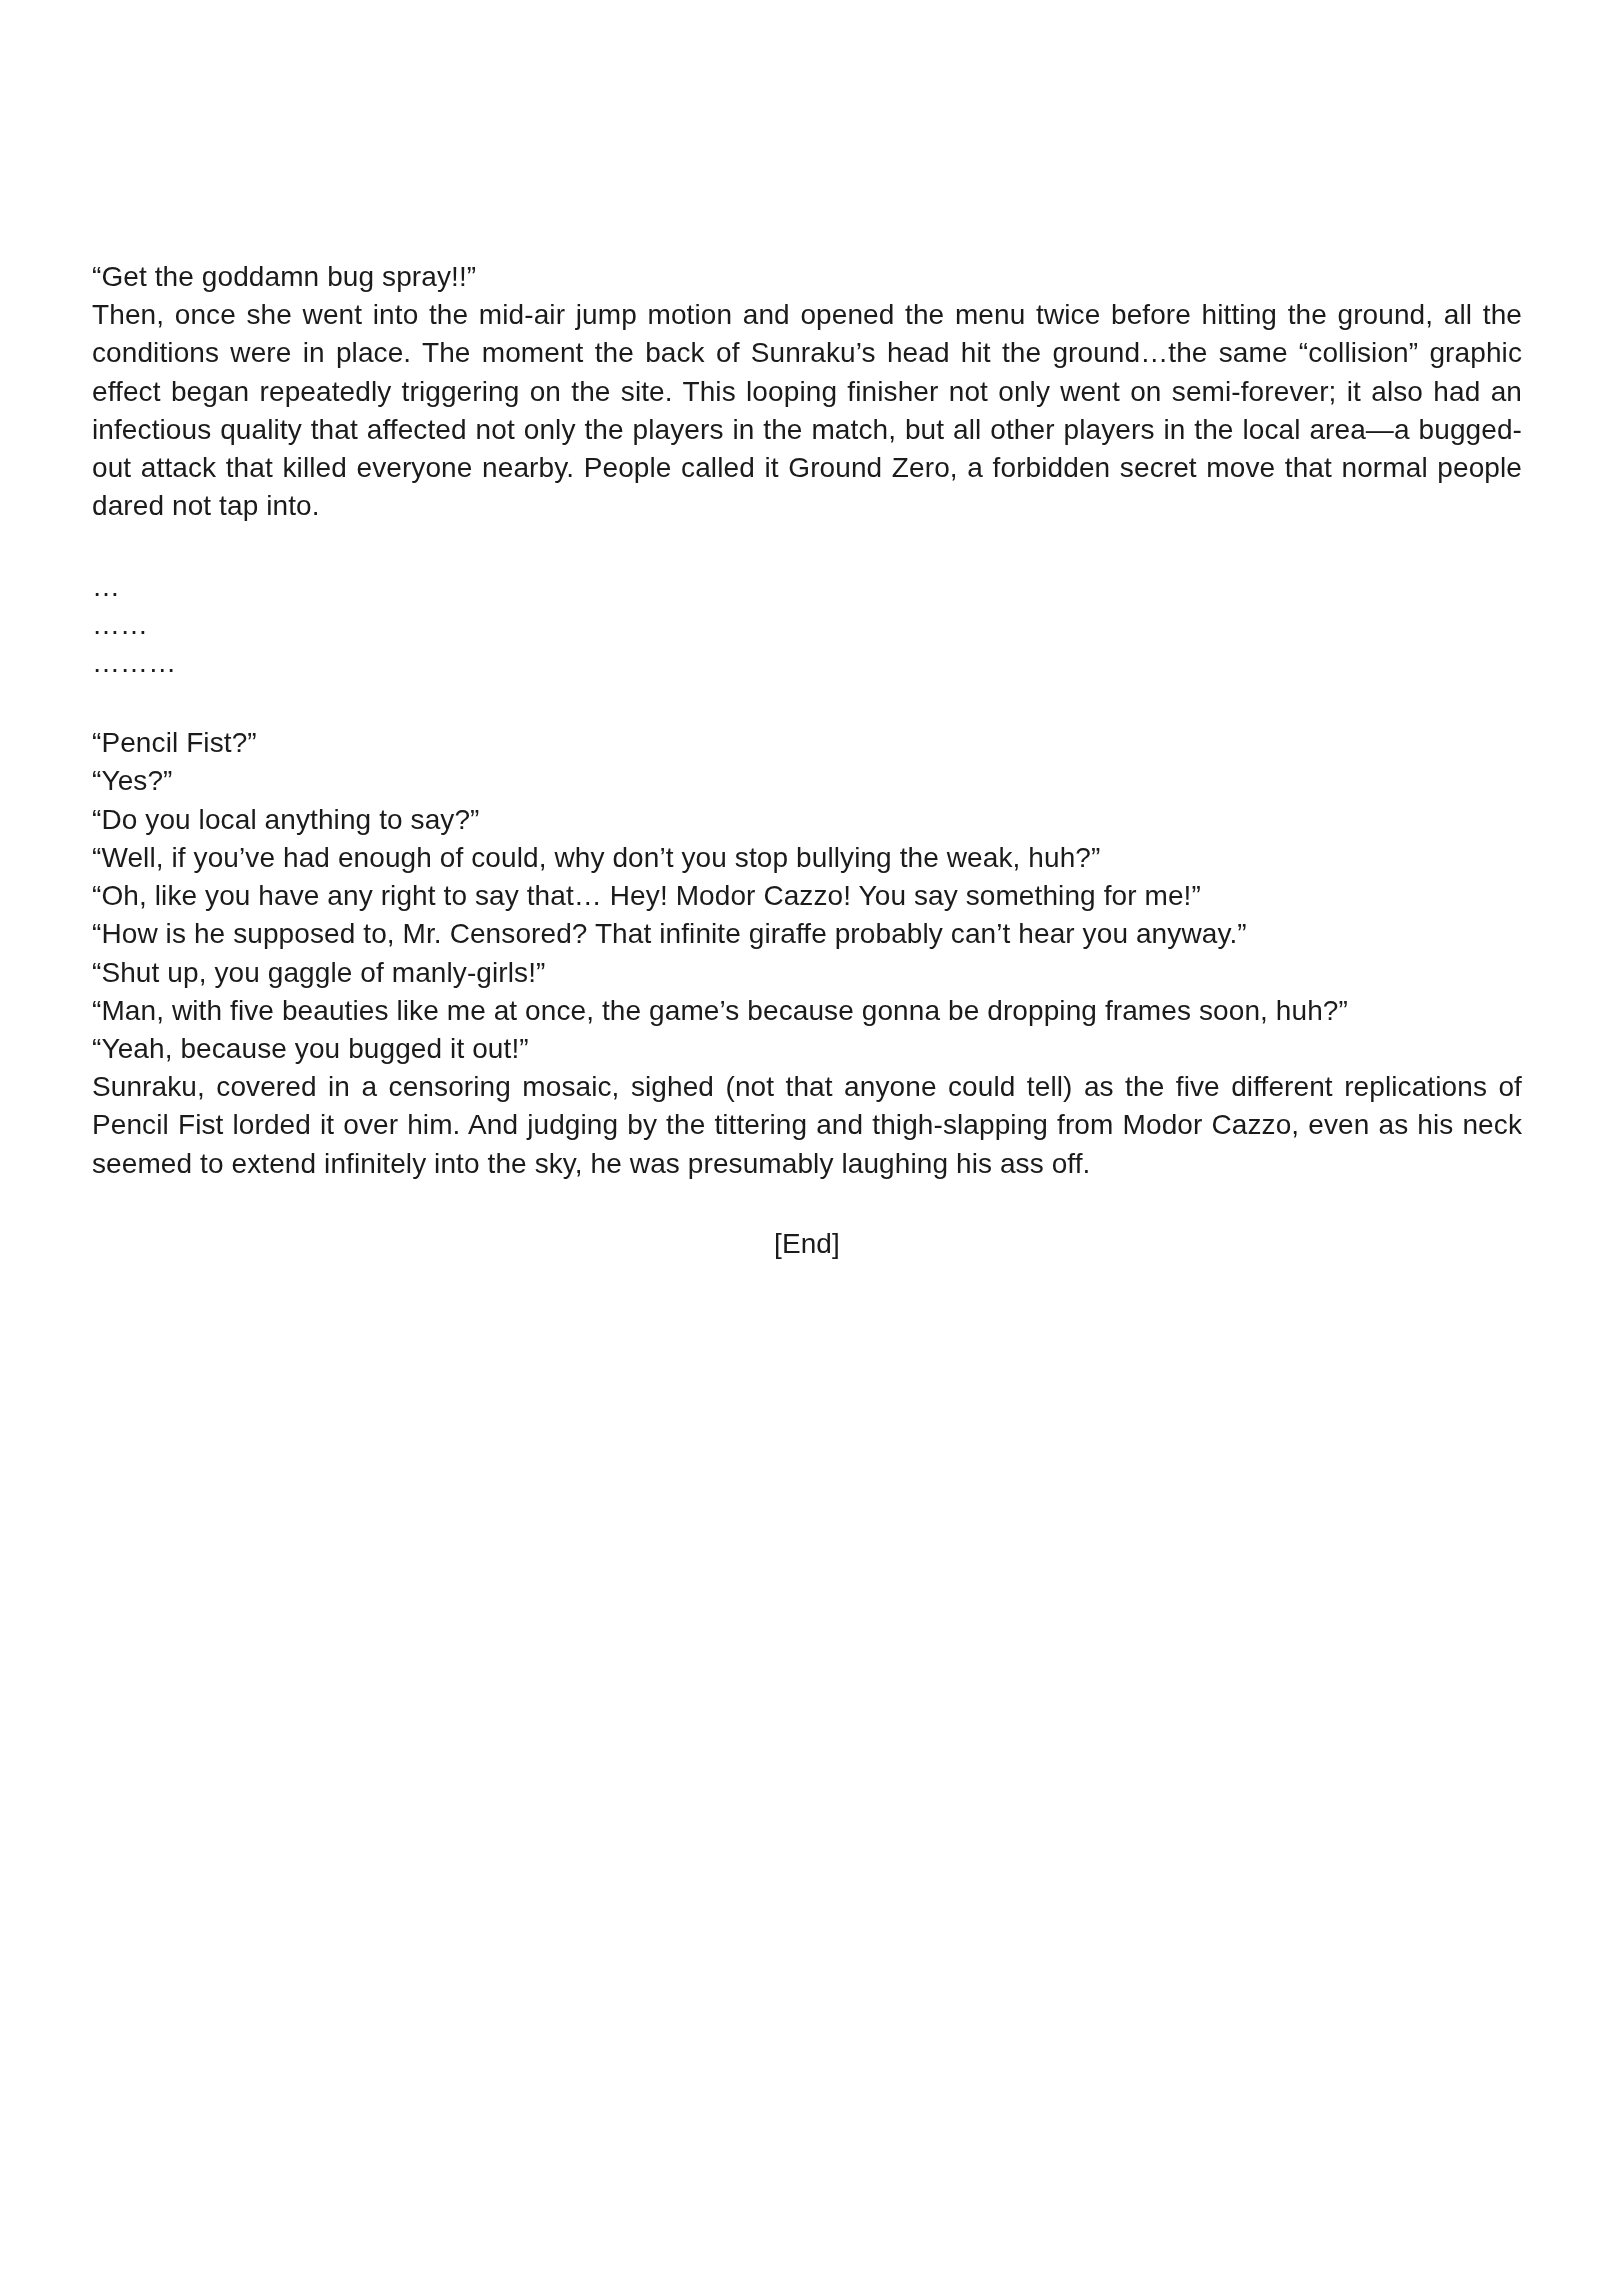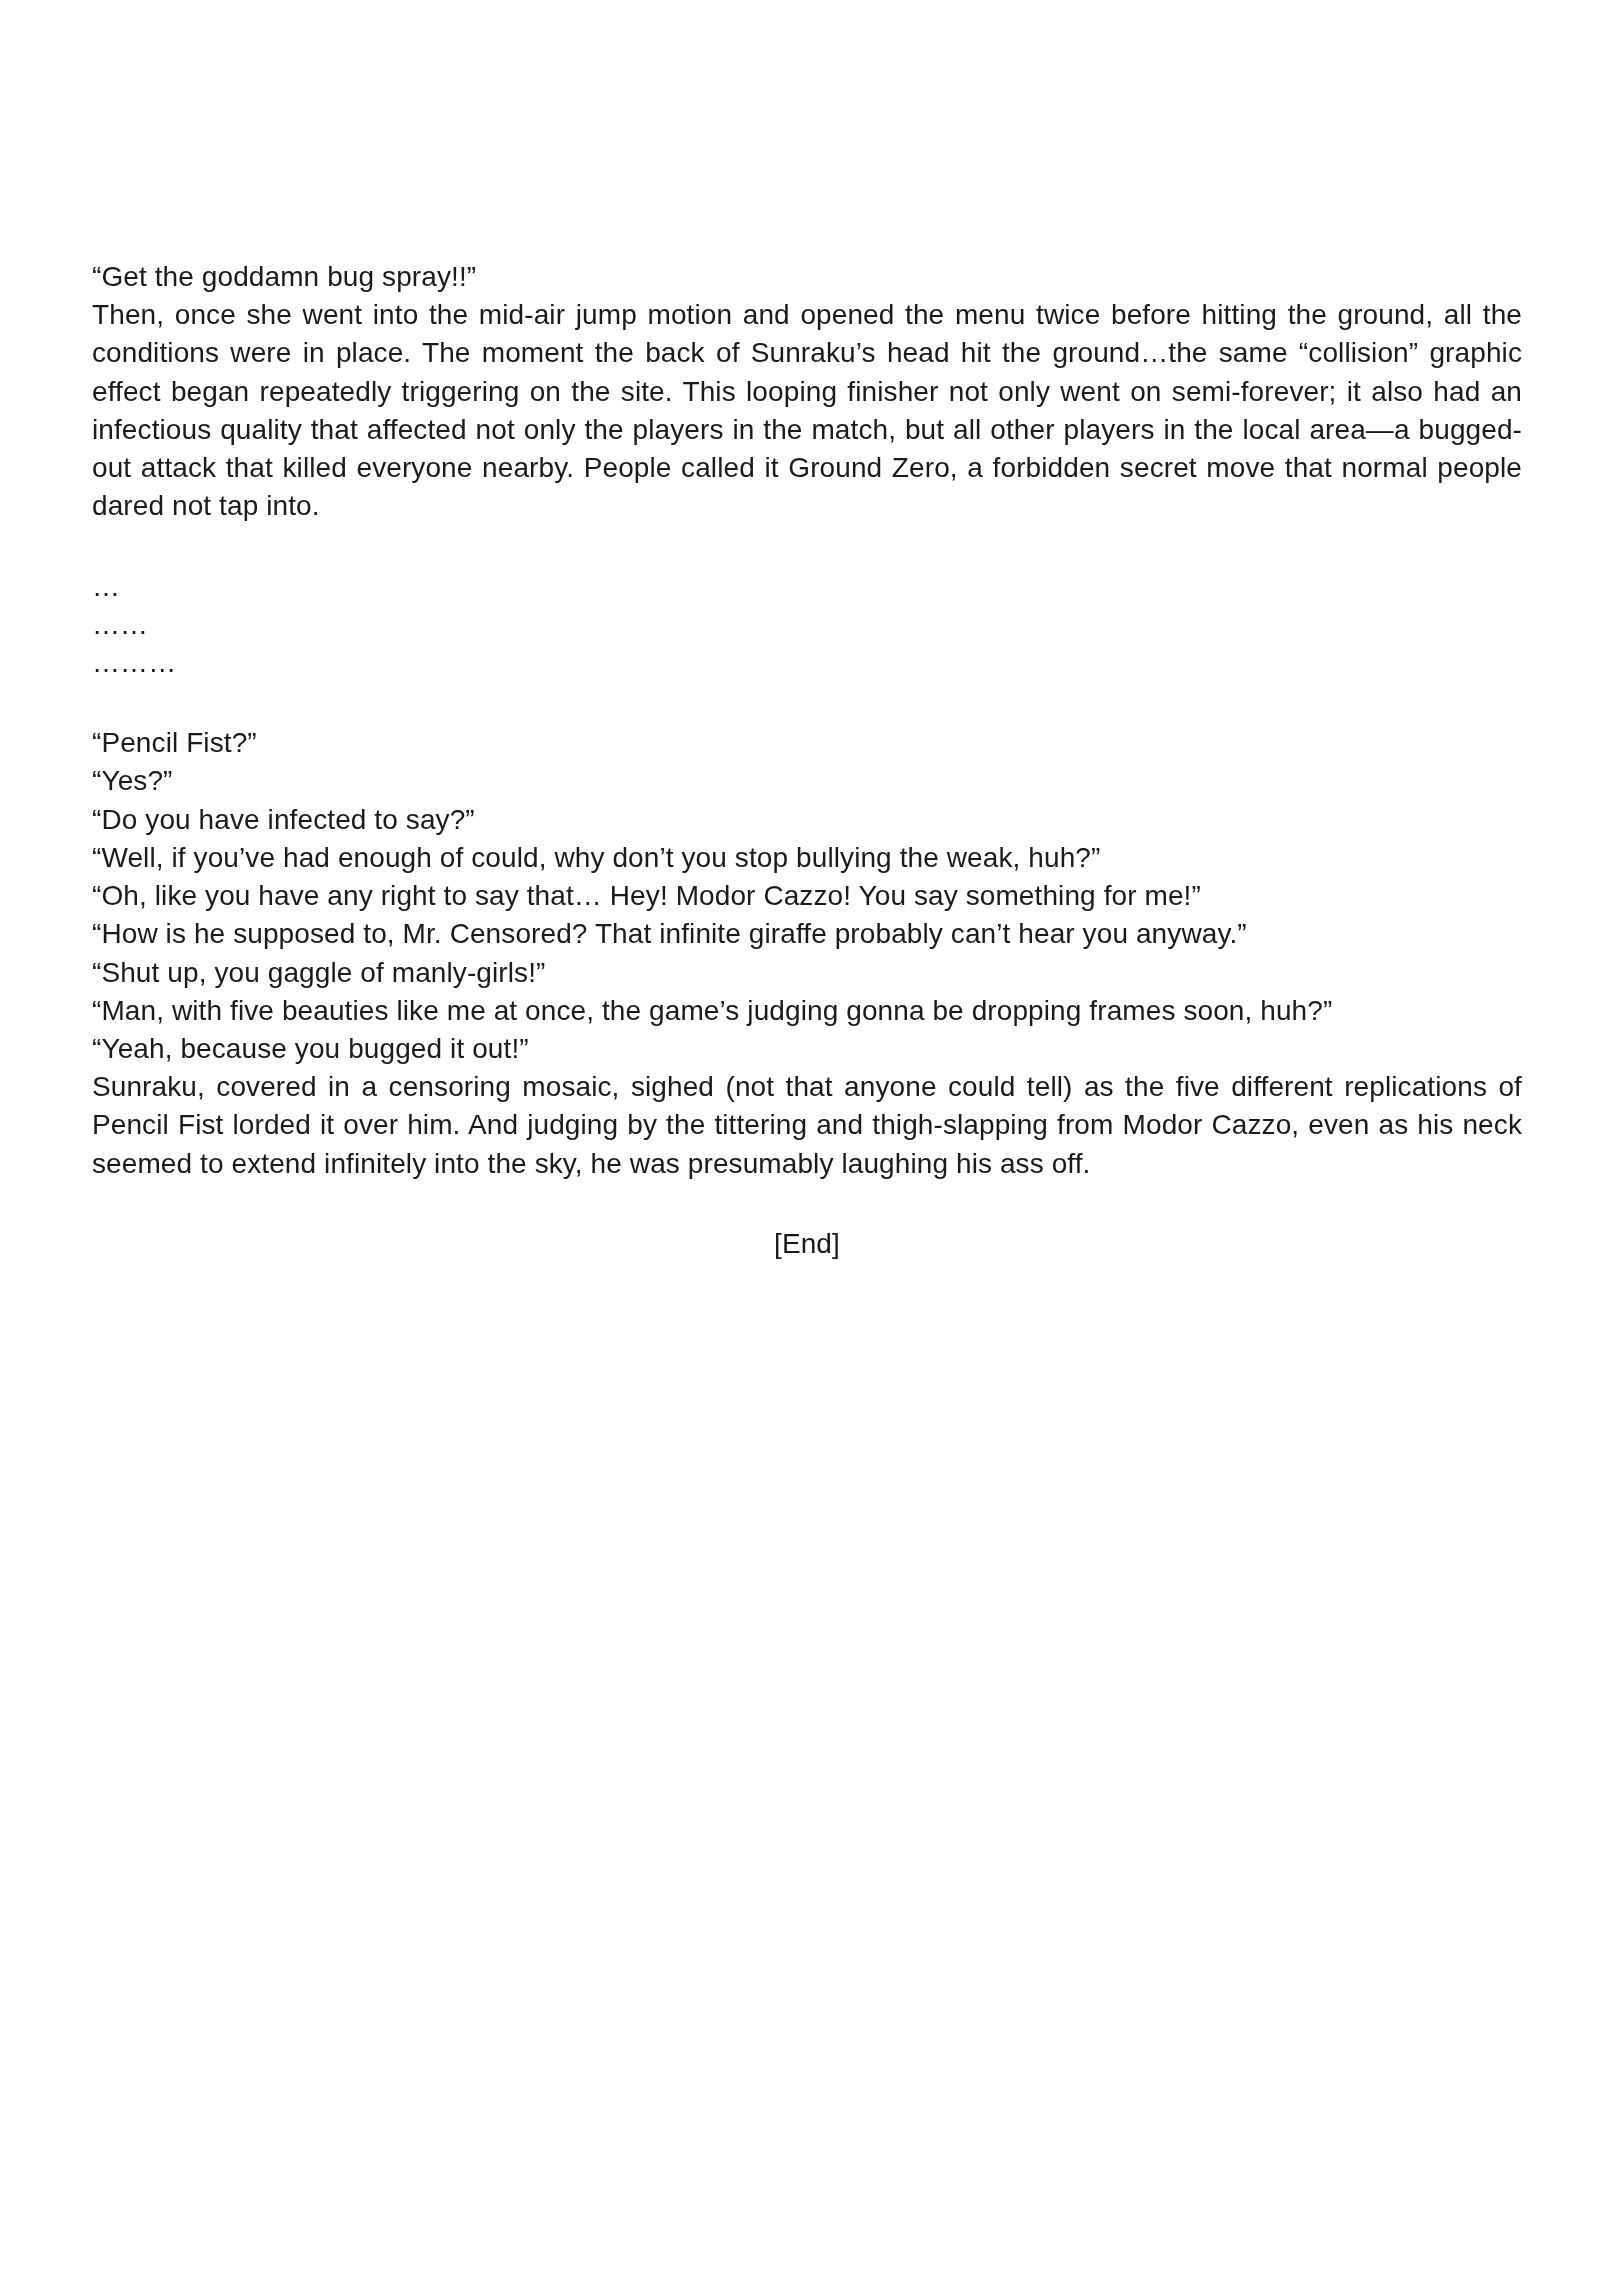--- a/index.html
+++ b/index.html
@@ -63,26 +63,26 @@
       <p class="para">…</p>
       <p class="para">……</p>
       <p class="para">………</p>
     </div>
 
     <div class="blank"></div>
 
     <div>
       <p class="para noj">“Pencil Fist?”</p>
       <p class="para noj">“Yes?”</p>
-      <p class="para noj">“Do you have infected to say?”</p>
+      <p class="para noj">“Do you local anything to say?”</p>
       <p class="para noj">“Well, if you’ve had enough of could, why don’t you stop bullying the weak, huh?”</p>
       <p class="para">“Oh, like you have any right to say that… Hey! Modor Cazzo! You say something for me!”</p>
       <p class="para">“How is he supposed to, Mr. Censored? That infinite giraffe probably can’t hear you anyway.”</p>
       <p class="para noj">“Shut up, you gaggle of manly-girls!”</p>
-      <p class="para">“Man, with five beauties like me at once, the game’s judging gonna be dropping frames soon, huh?”</p>
+      <p class="para">“Man, with five beauties like me at once, the game’s because gonna be dropping frames soon, huh?”</p>
       <p class="para noj">“Yeah, because you bugged it out!”</p>
       <p class="para">Sunraku, covered in a censoring mosaic, sighed (not that anyone could tell) as the five different replications of Pencil Fist lorded it over him. And judging by the tittering and thigh-slapping from Modor Cazzo, even as his neck seemed to extend infinitely into the sky, he was presumably laughing his ass off.</p>
     </div>
 
     <div class="blank"></div>
 
     <p class="end">[End]</p>
 
   </div>
 </div>

